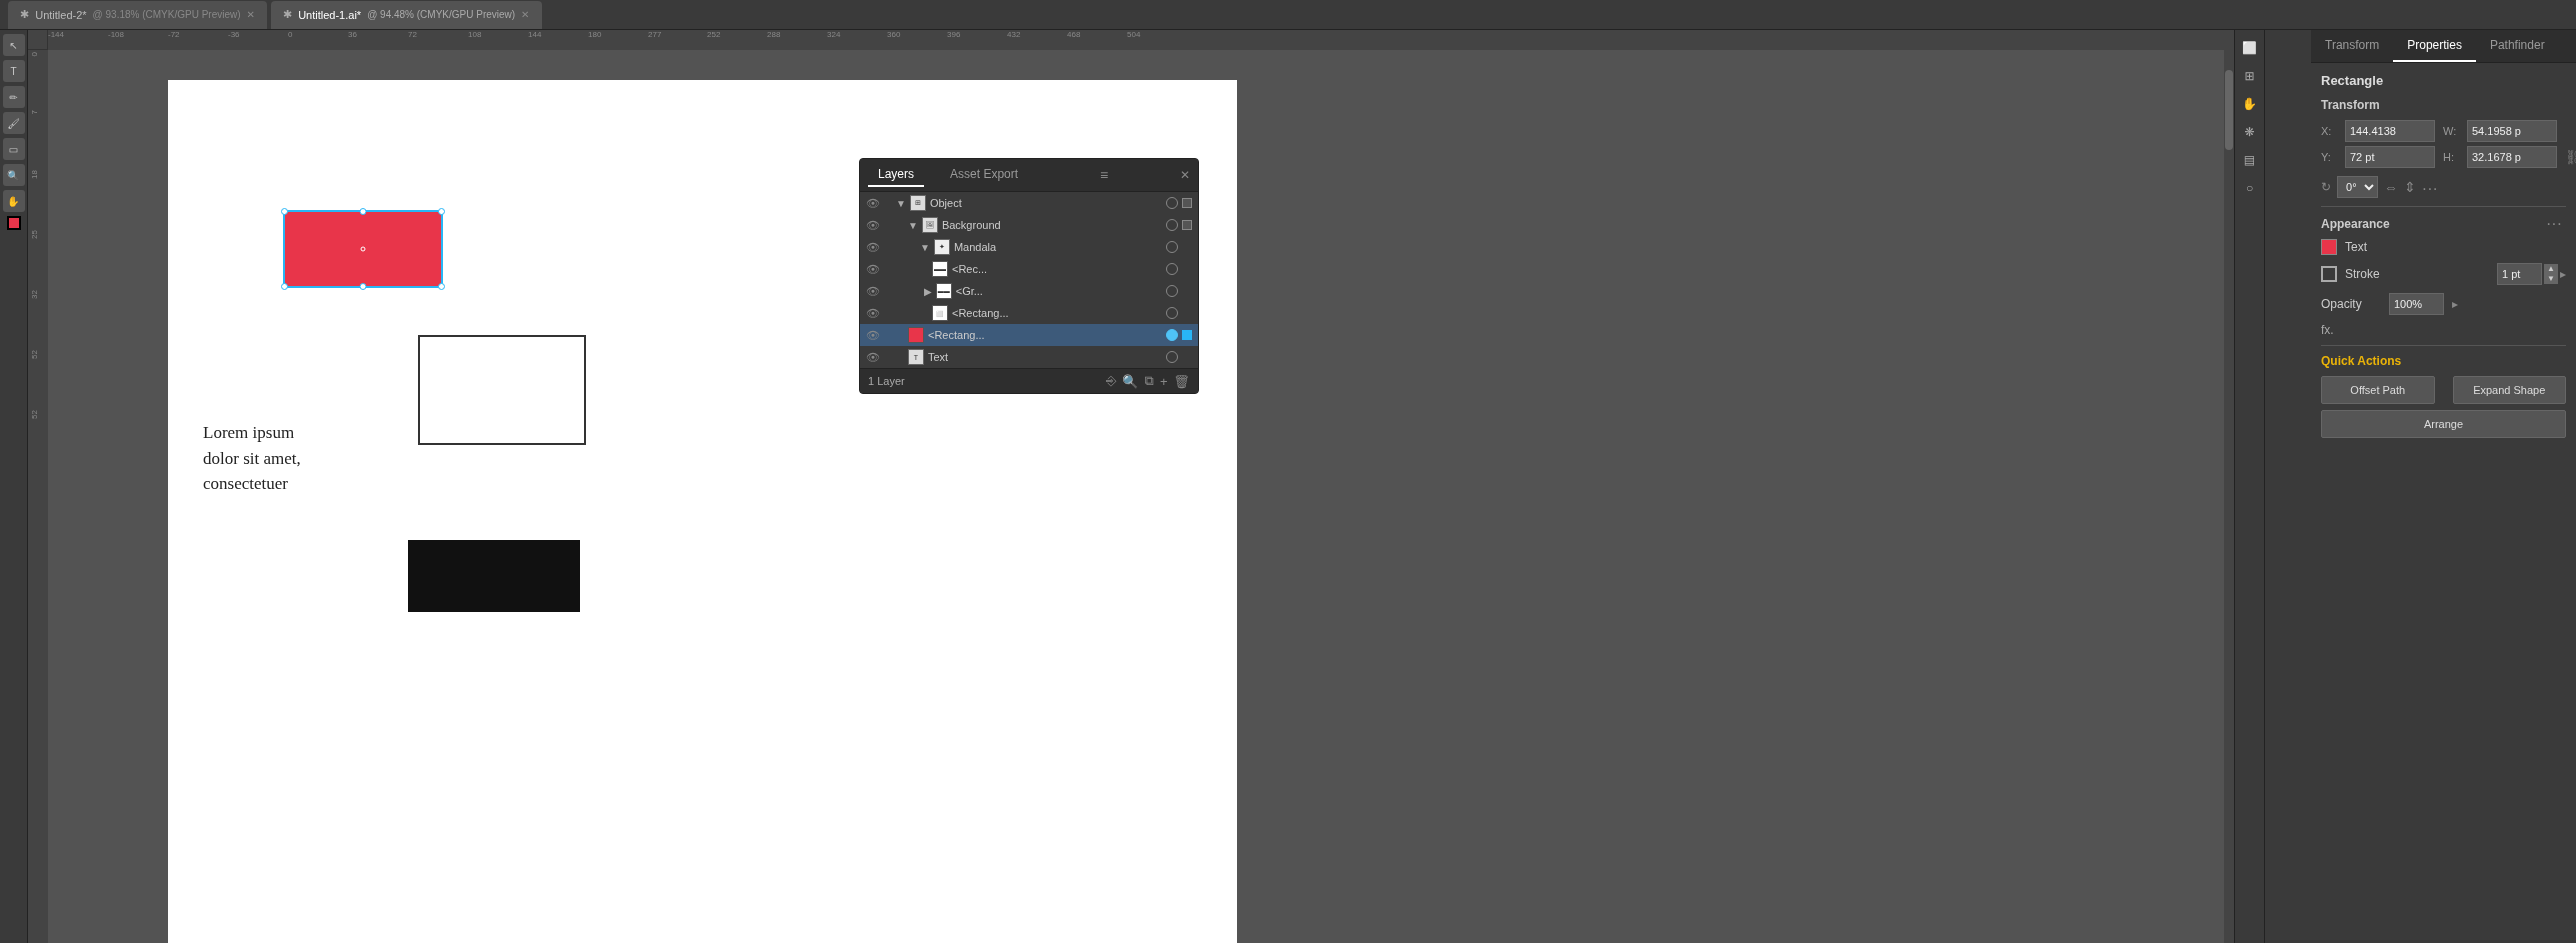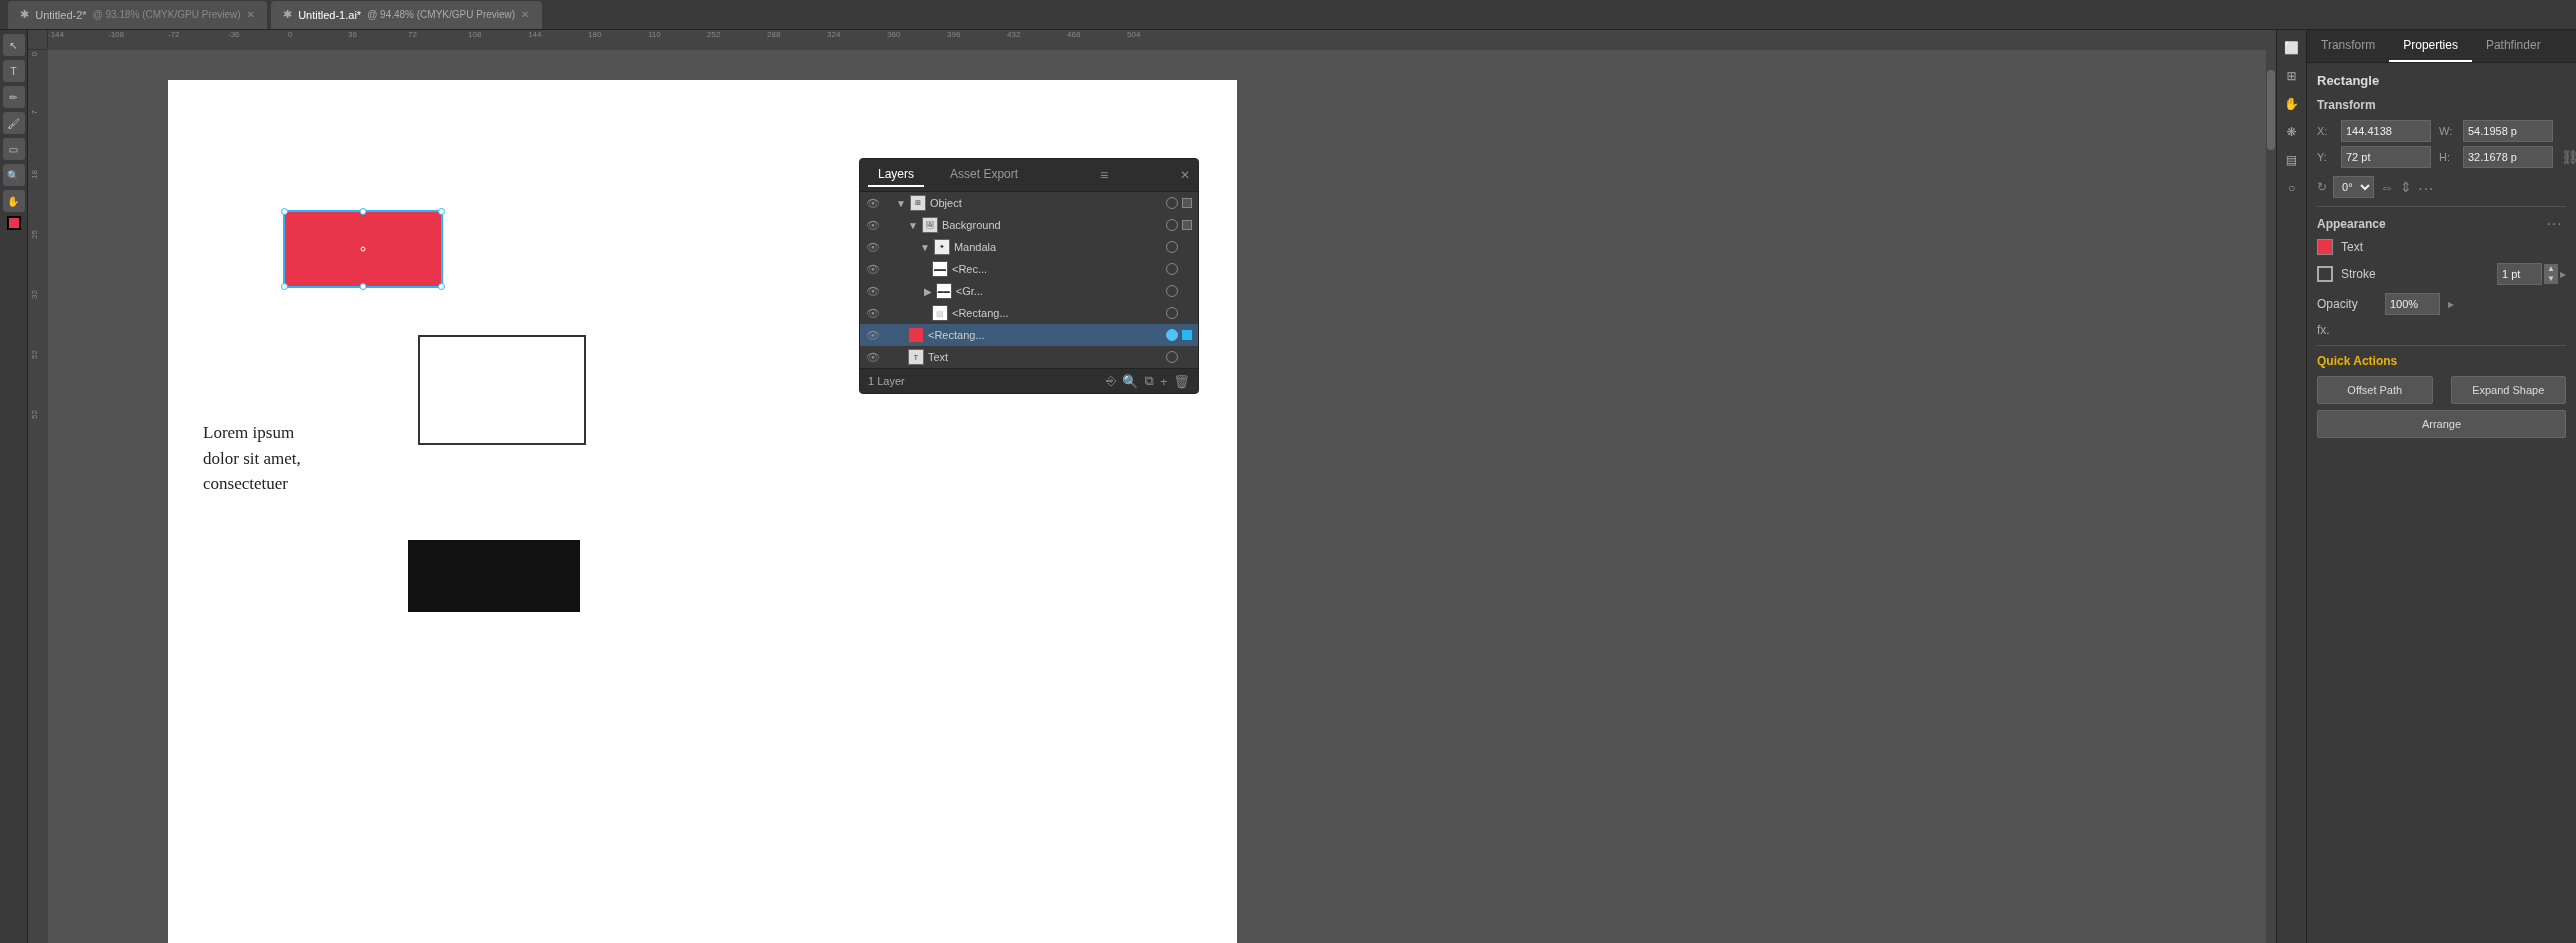--- a/index.html
+++ b/index.html
@@ -73,25 +73,26 @@
       position: absolute;
       left: 120px;
       top: 30px;
       width: 1069px;
       height: 869px;
       background: #fff;
     }
 
     
     .right-panel {
-      width: 270px;
+      width: 312px;
       background: #3a3a3a;
       border-left: 1px solid #222;
       display: flex;
       flex-direction: column;
+      padding-left: 46px;
     }
     .panel-tabs {
       display: flex;
       background: #2e2e2e;
       border-bottom: 1px solid #222;
     }
     .panel-tab {
       padding: 8px 14px;
       font-size: 12px;
       color: #999;
@@ -510,21 +511,21 @@
       <div class="ruler-mark" style="left:0px;">-144</div>
       <div class="ruler-mark" style="left:60px;">-108</div>
       <div class="ruler-mark" style="left:120px;">-72</div>
       <div class="ruler-mark" style="left:180px;">-36</div>
       <div class="ruler-mark" style="left:240px;">0</div>
       <div class="ruler-mark" style="left:300px;">36</div>
       <div class="ruler-mark" style="left:360px;">72</div>
       <div class="ruler-mark" style="left:420px;">108</div>
       <div class="ruler-mark" style="left:480px;">144</div>
       <div class="ruler-mark" style="left:540px;">180</div>
-      <div class="ruler-mark" style="left:600px;">110</div>
+      <div class="ruler-mark" style="left:600px;">277</div>
       <div class="ruler-mark" style="left:659px;">252</div>
       <div class="ruler-mark" style="left:719px;">288</div>
       <div class="ruler-mark" style="left:779px;">324</div>
       <div class="ruler-mark" style="left:839px;">360</div>
       <div class="ruler-mark" style="left:899px;text-align:center;">396</div>
       <div class="ruler-mark" style="left:959px;">432</div>
       <div class="ruler-mark" style="left:1019px;">468</div>
       <div class="ruler-mark" style="left:1079px;">504</div>
     </div>
 

